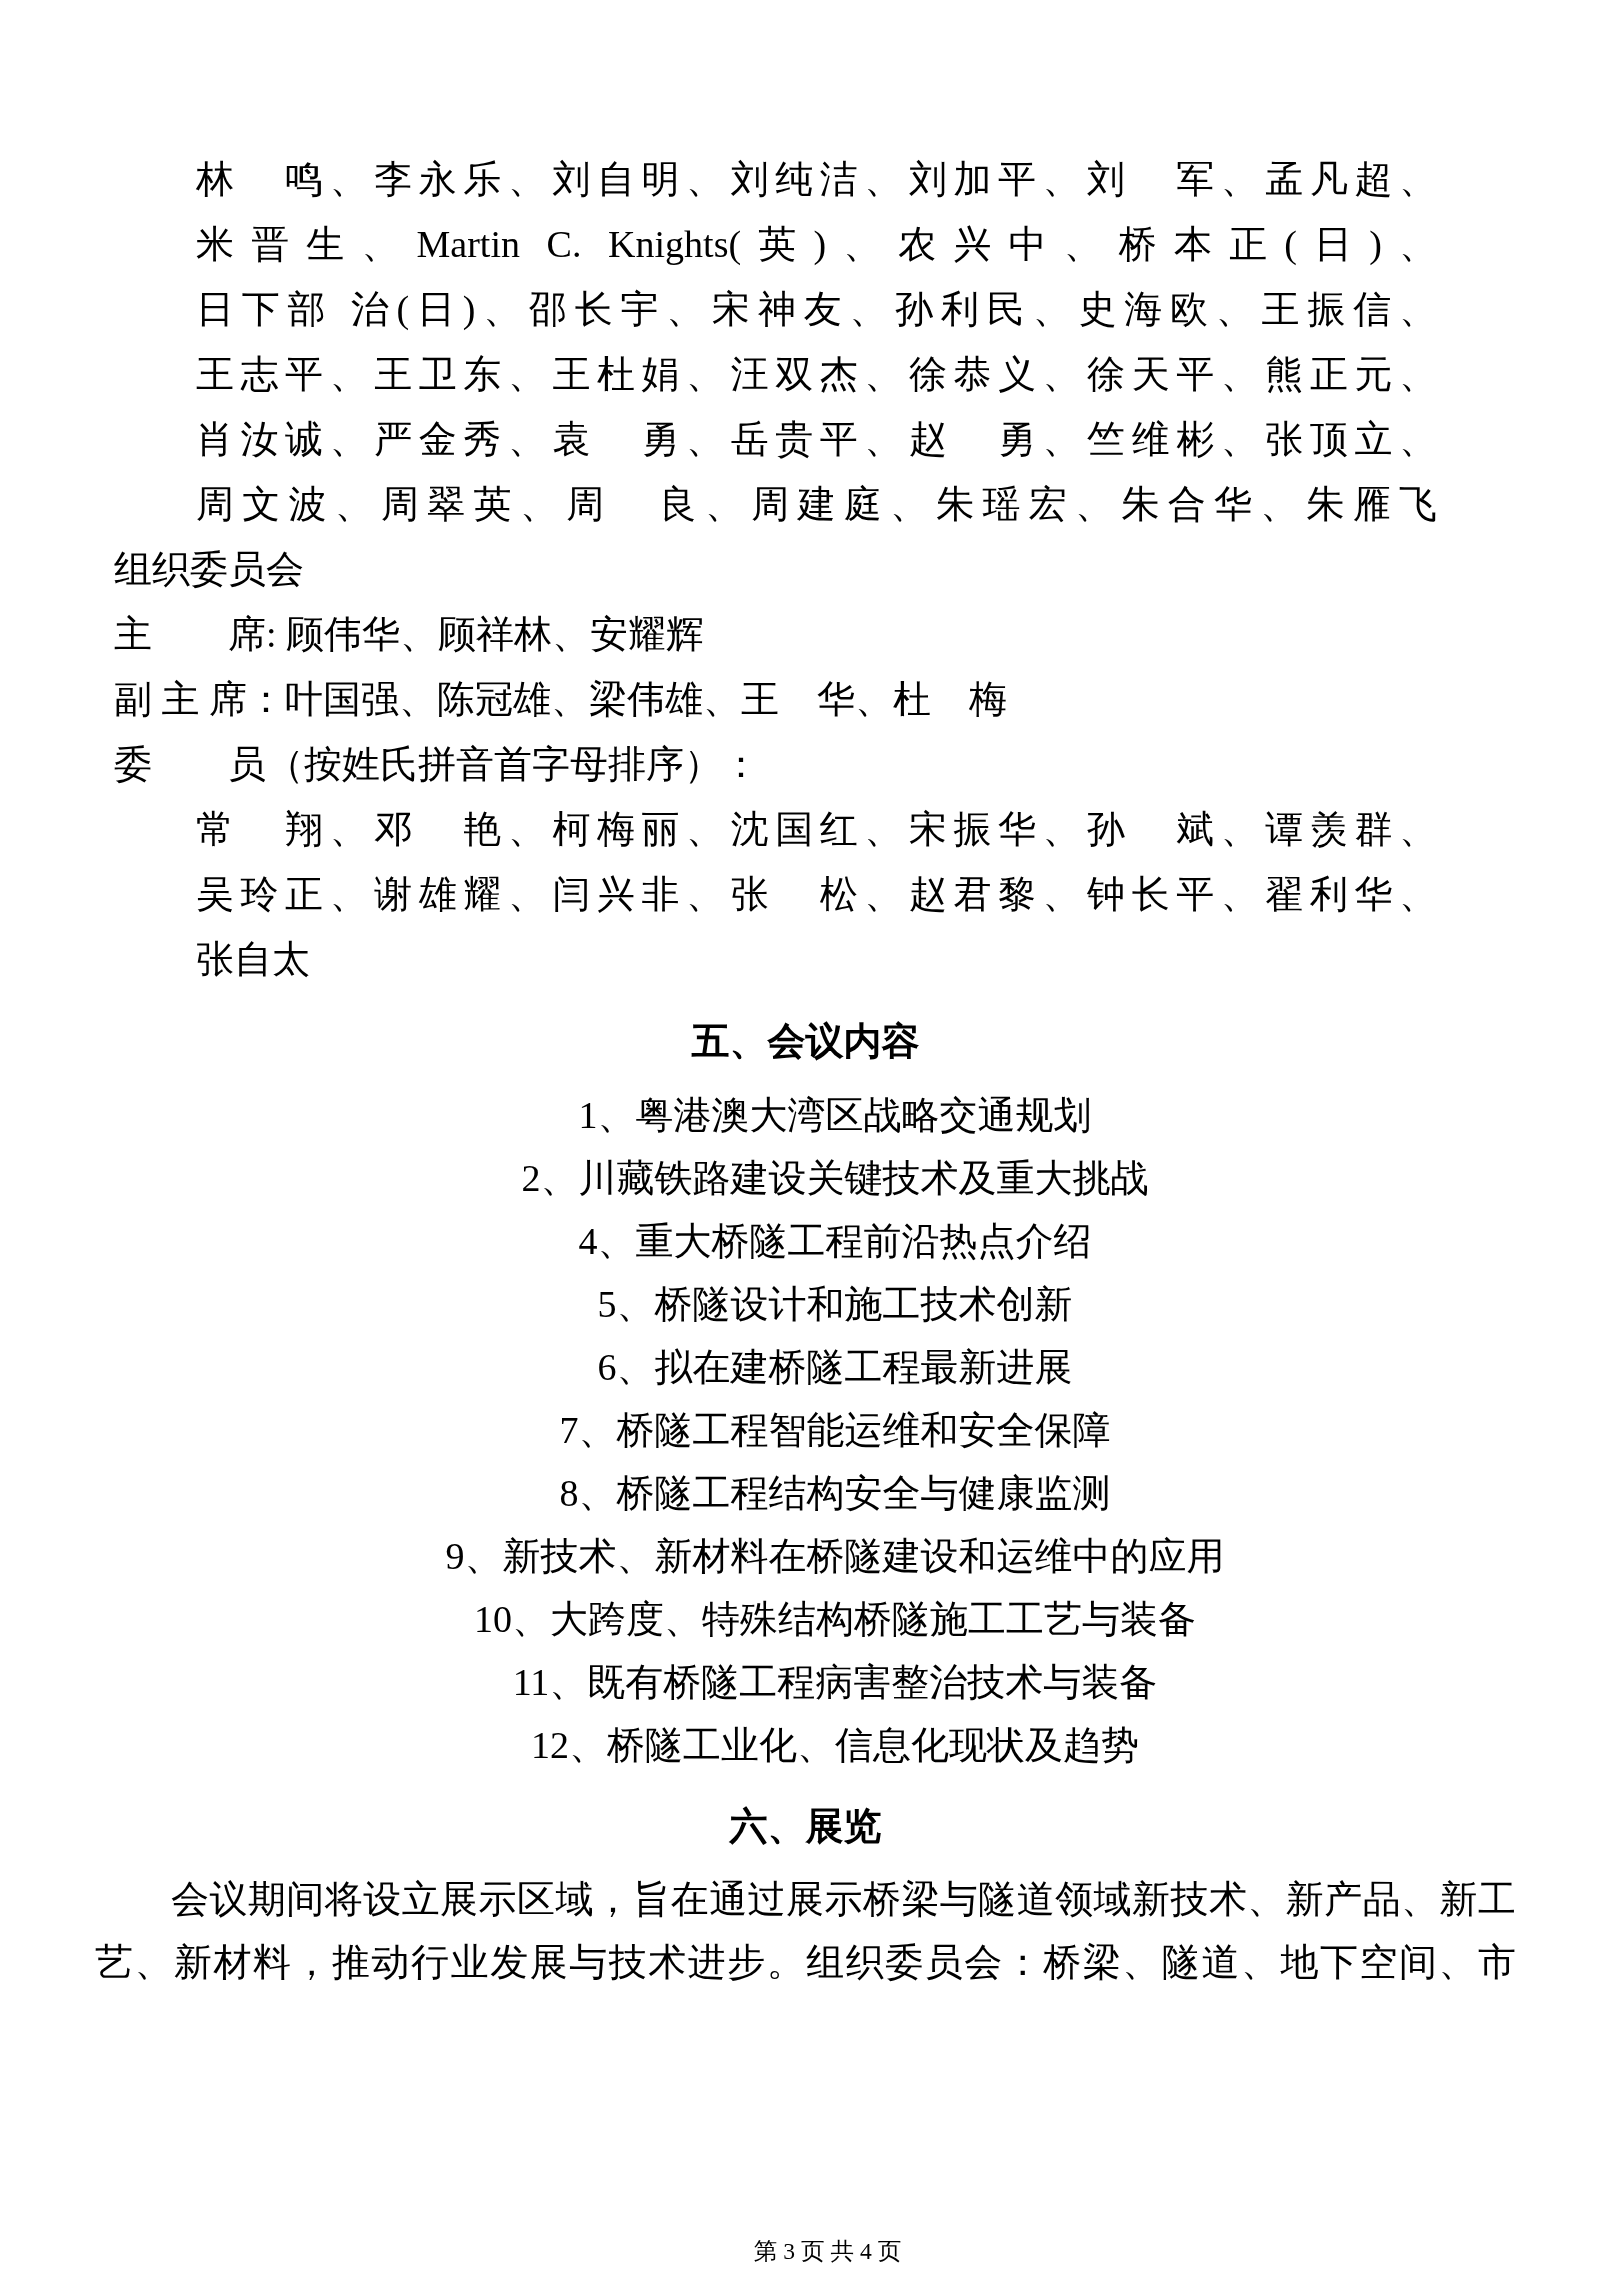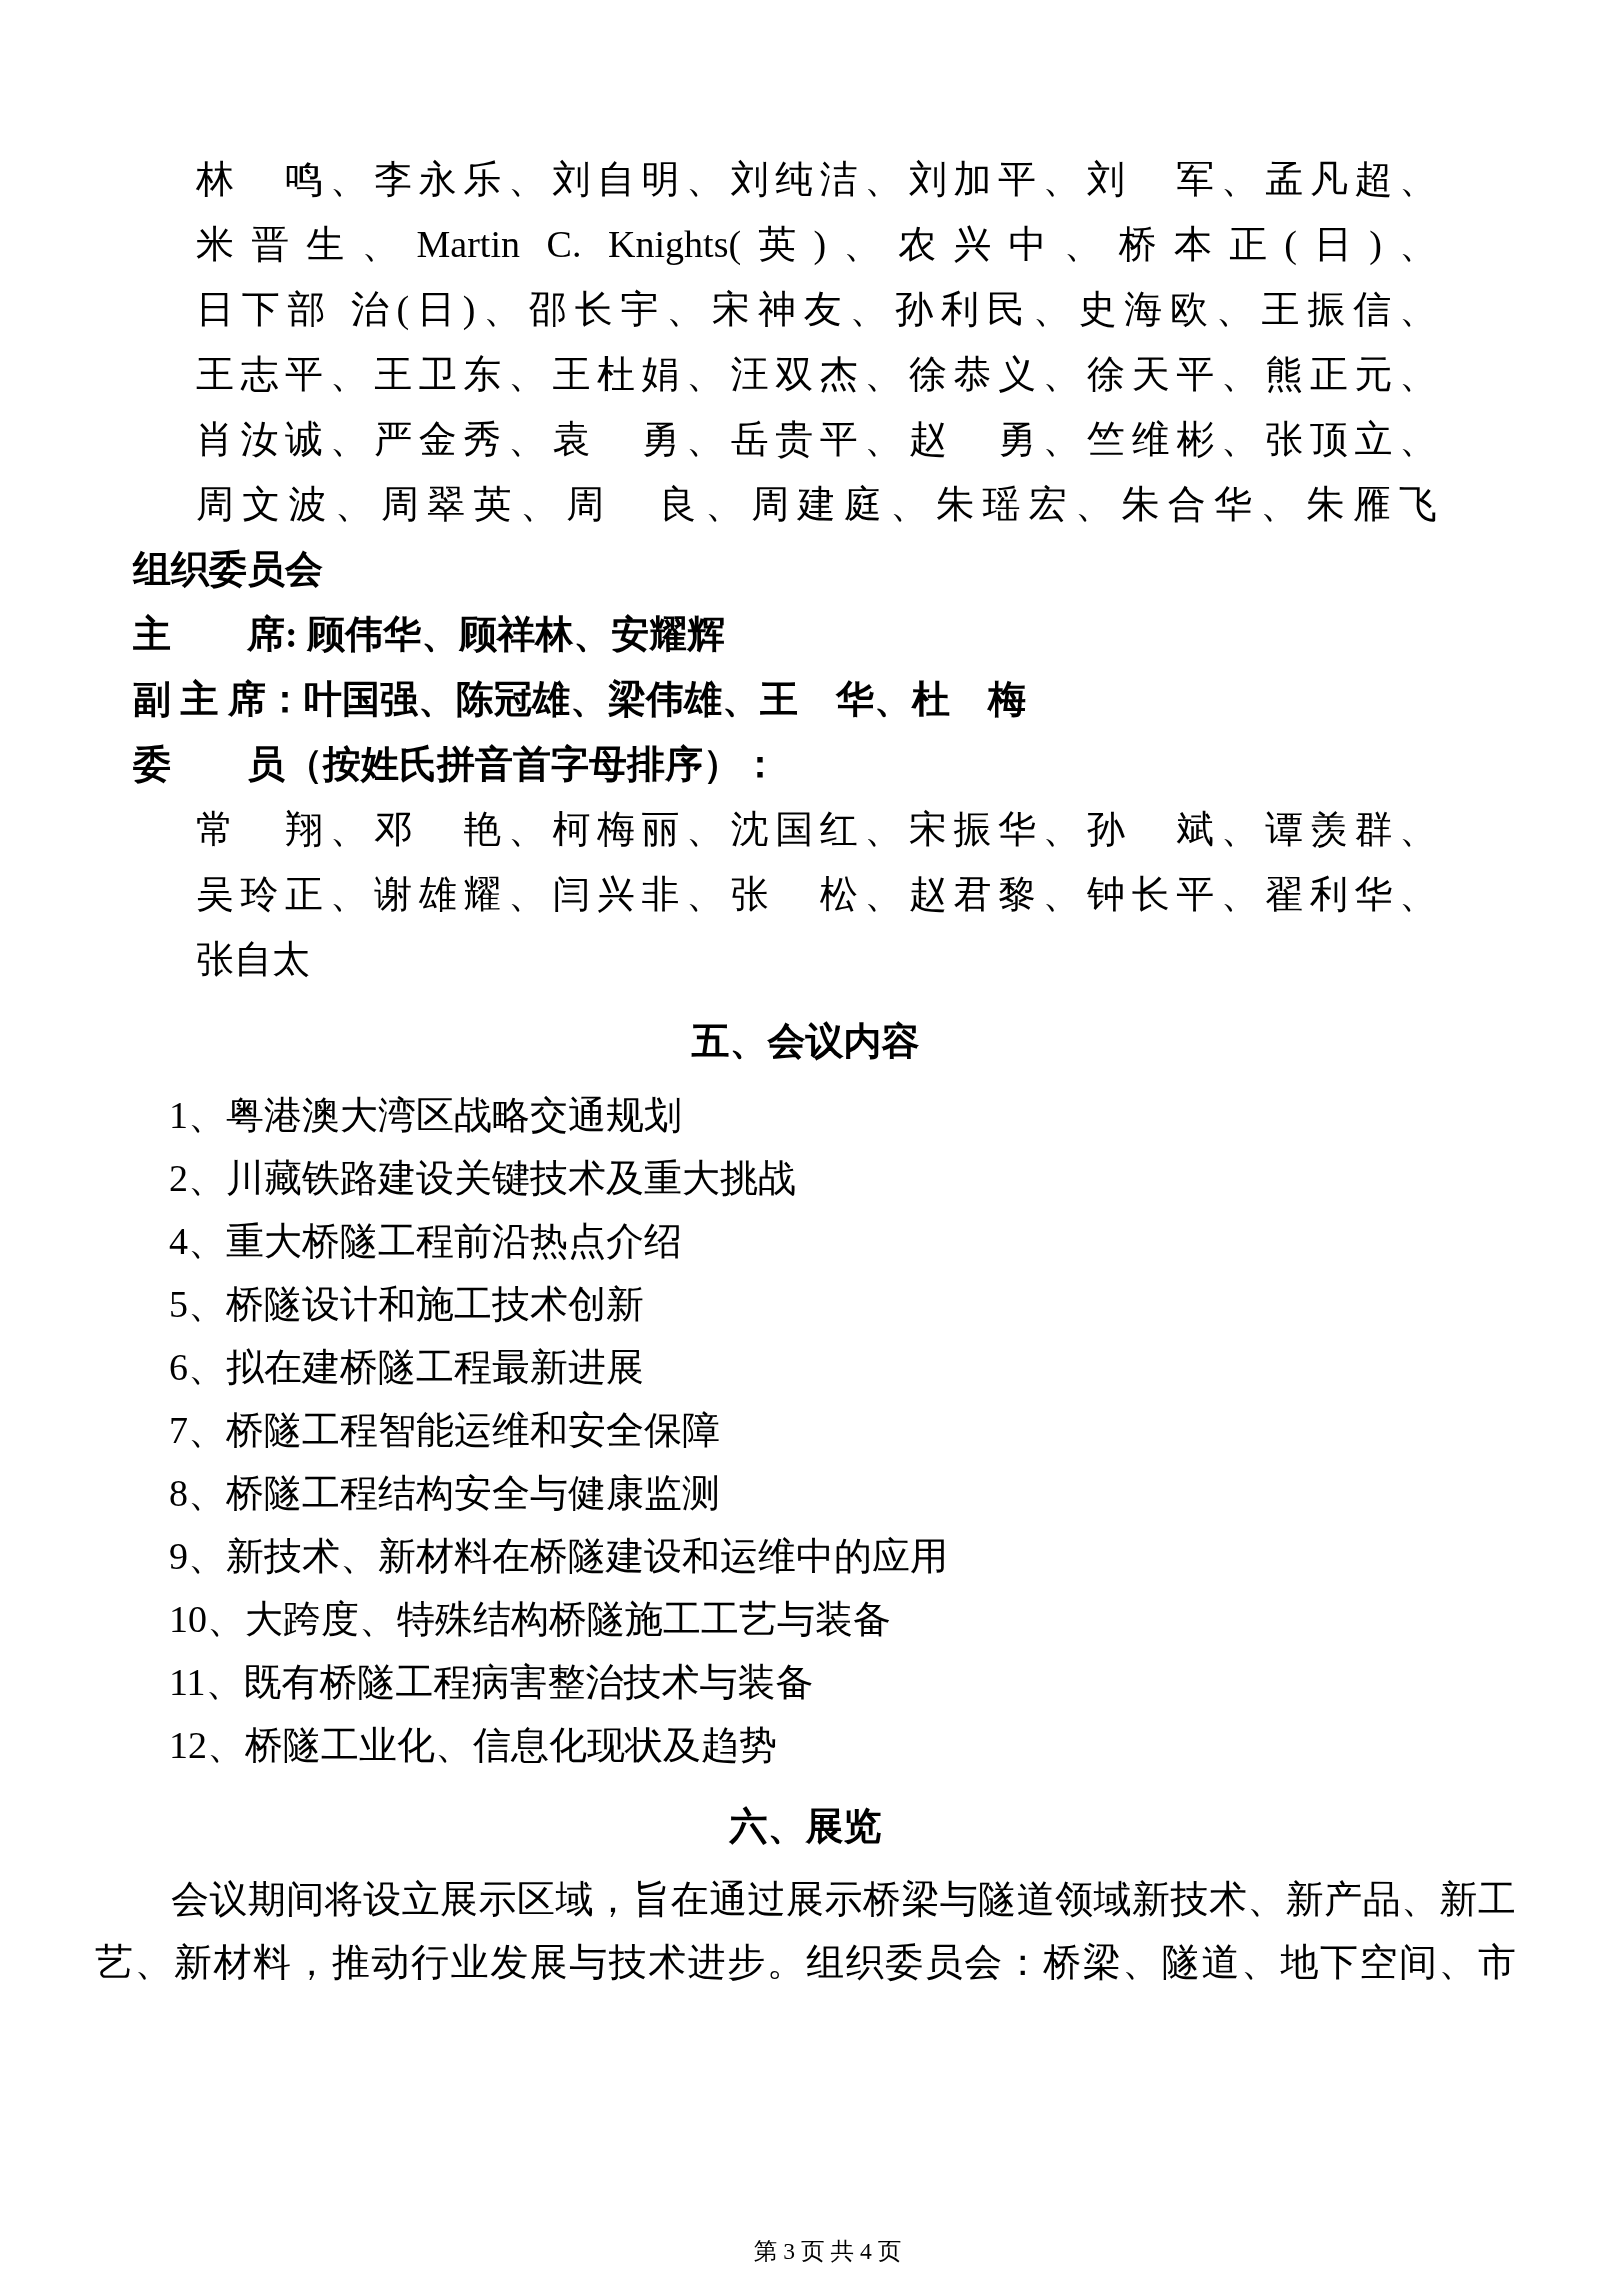--- a/index.html
+++ b/index.html
@@ -26,34 +26,34 @@
     text-align: justify;
     text-align-last: justify;
   }
   .names-block {
     margin-left: 101px;
   }
   .names-block .doc-line {
     width: 1241px;
   }
   .label-indent {
-    margin-left: 38px;
-    font-weight: bold;
+    margin-left: 19px;
   }
   .heading {
     font-family: "Liberation Sans", sans-serif;
     font-weight: bold;
     font-size: 38px;
     line-height: 72px;
     margin: 13px 0 6.5px 0;
     text-align: center;
   }
   .items .doc-line {
-    margin-left: 74px;
+    margin-left: 59px;
     line-height: 63px;
+    text-align: center;
   }
   .para-line {
     line-height: 63px;
   }
   .indent1 {
     text-indent: 76px;
   }
   .footer {
     position: absolute;
     top: 2235px;

